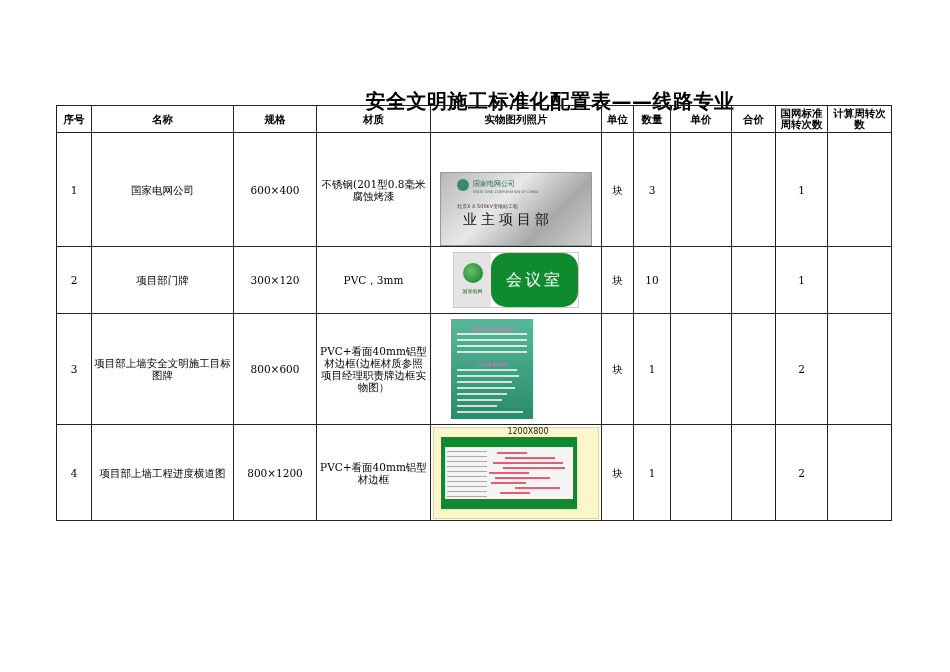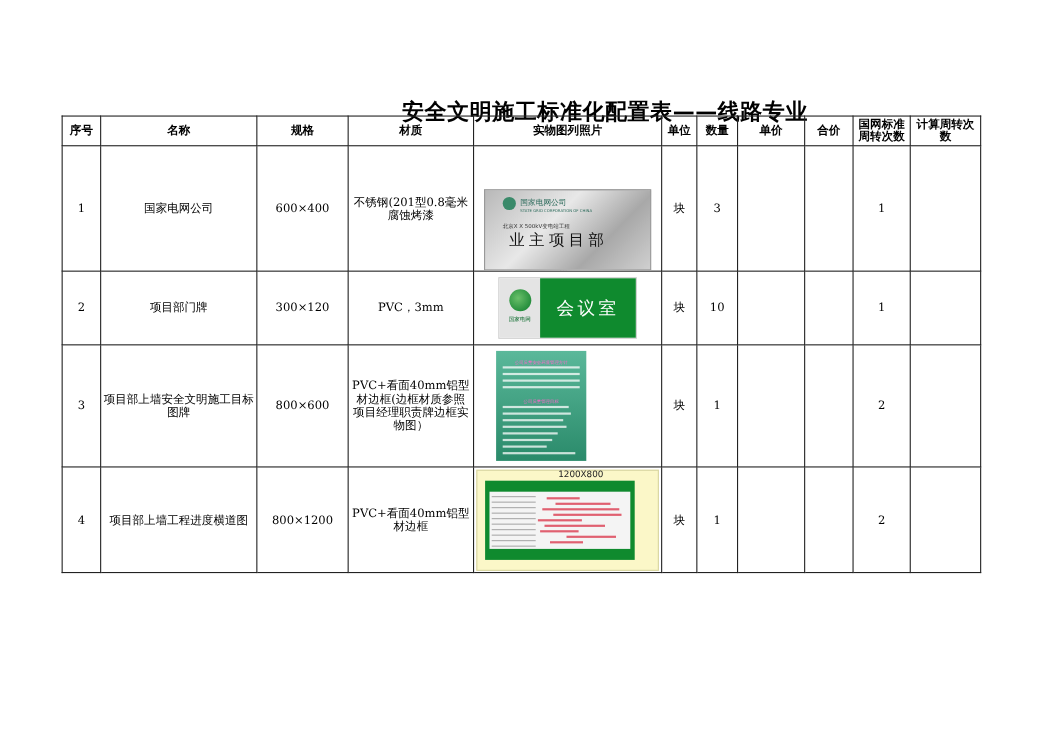--- a/index.html
+++ b/index.html
@@ -23,21 +23,21 @@
   .plate1 .co2 { position:absolute; left:32px; top:13px; font-size:3.5px; color:#2a6a5a; }
   .plate1 .sub { position:absolute; left:16px; top:27px; font-size:5px; color:#333; }
   .plate1 .main { position:absolute; left:22px; top:40px; font-size:14px; letter-spacing:4px; color:#111; }
   .plate1 .dim { position:absolute; left:0; bottom:-9px; width:100%; text-align:center; font-size:4px; color:#555; }
   
   .plate2 { width:124px; height:54px; display:flex; border:1px solid #ccc; }
   .plate2 .left { width:37px; background:#e4e4e4; display:flex; flex-direction:column; align-items:center; justify-content:center; }
   .plate2 .globe { width:20px; height:20px; border-radius:50%; background:radial-gradient(circle at 40% 40%,#6ac06a,#0a7a2a); }
   .plate2 .sg { font-size:5px; color:#0a6a2a; margin-top:2px; font-family:"DejaVu Sans",sans-serif; }
   .plate2 .right { flex:1; background:#0f8a2e; color:#fff; display:flex; align-items:center; justify-content:center;
-                   font-size:16px; letter-spacing:3px; }
+                   font-size:16px; letter-spacing:3px;border-radius:15px; }
   
   .plate3 { width:82px; height:100px; background:linear-gradient(180deg,#5ab89a,#2a8a6a); position:relative; overflow:hidden; }
   .plate3 .h { position:absolute; top:5px; width:100%; text-align:center; font-size:4px; color:#f6c; font-family:"DejaVu Sans",sans-serif; }
   .plate3 .ln { position:absolute; left:6px; height:2px; background:rgba(255,255,255,0.75); }
   
   .plate4 { width:152px; height:90px; background:#fbf7c8; border:1px solid #d8d4a0; position:relative;padding-left:12px; }
   .plate4 .cap { position:absolute; top:-2px; width:100%; text-align:center; font-size:8px; font-family:"DejaVu Sans",sans-serif; color:#222; }
   .plate4 .board { position:absolute; left:7px; top:9px; width:136px; height:72px; background:#0f8a2e; }
   .plate4 .inner { position:absolute; left:4px; top:10px; right:4px; bottom:10px; background:#f4f4f4; }
   .plate4 .bar { position:absolute; height:2px; background:#e06070; }

